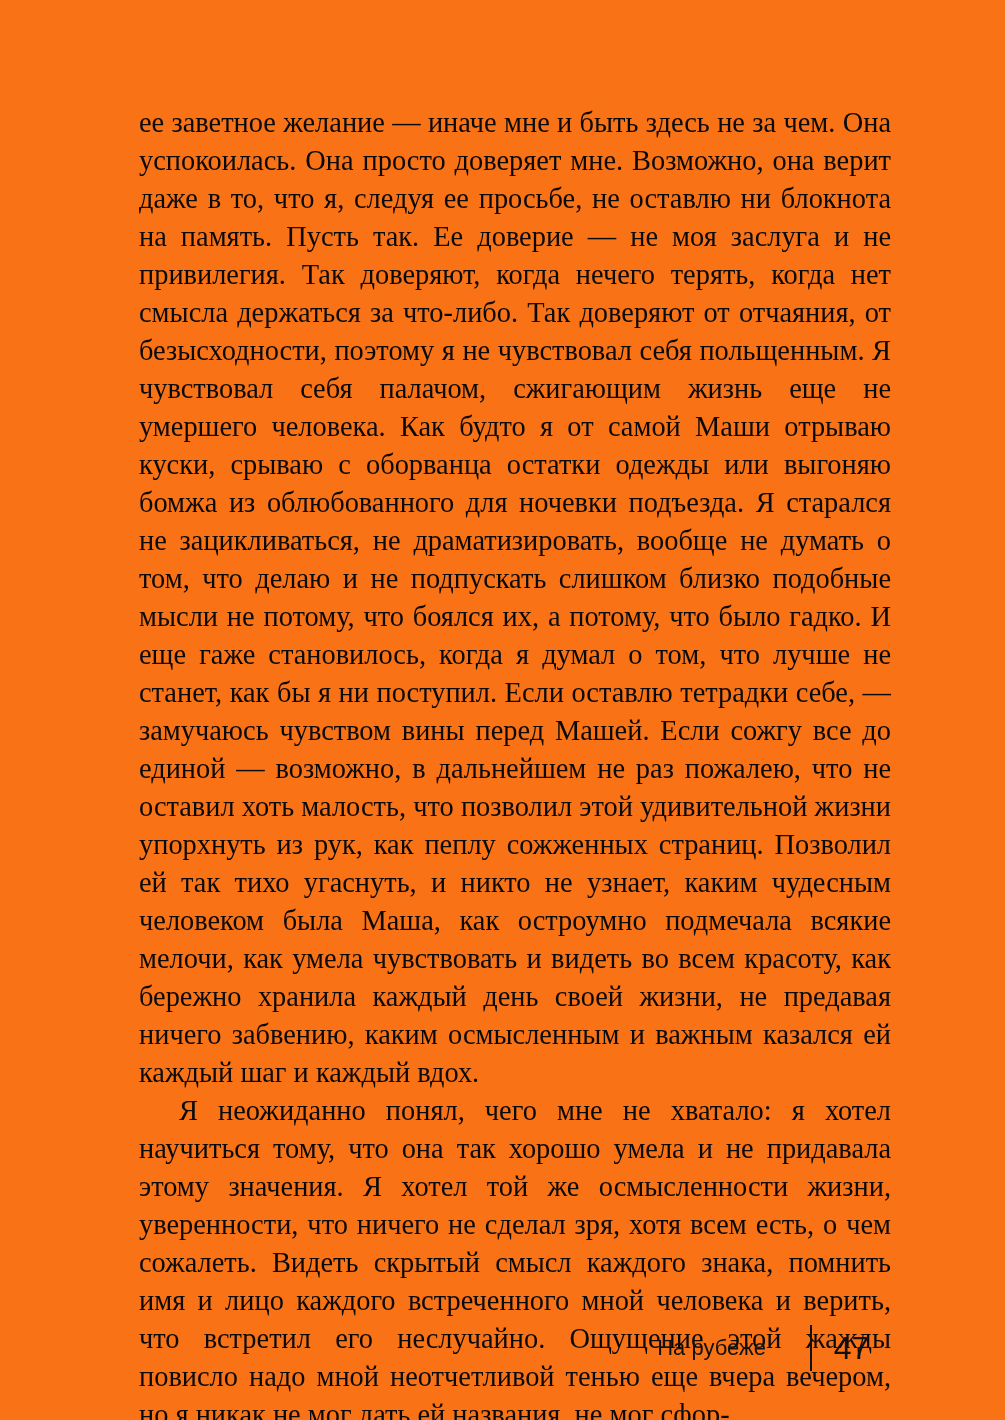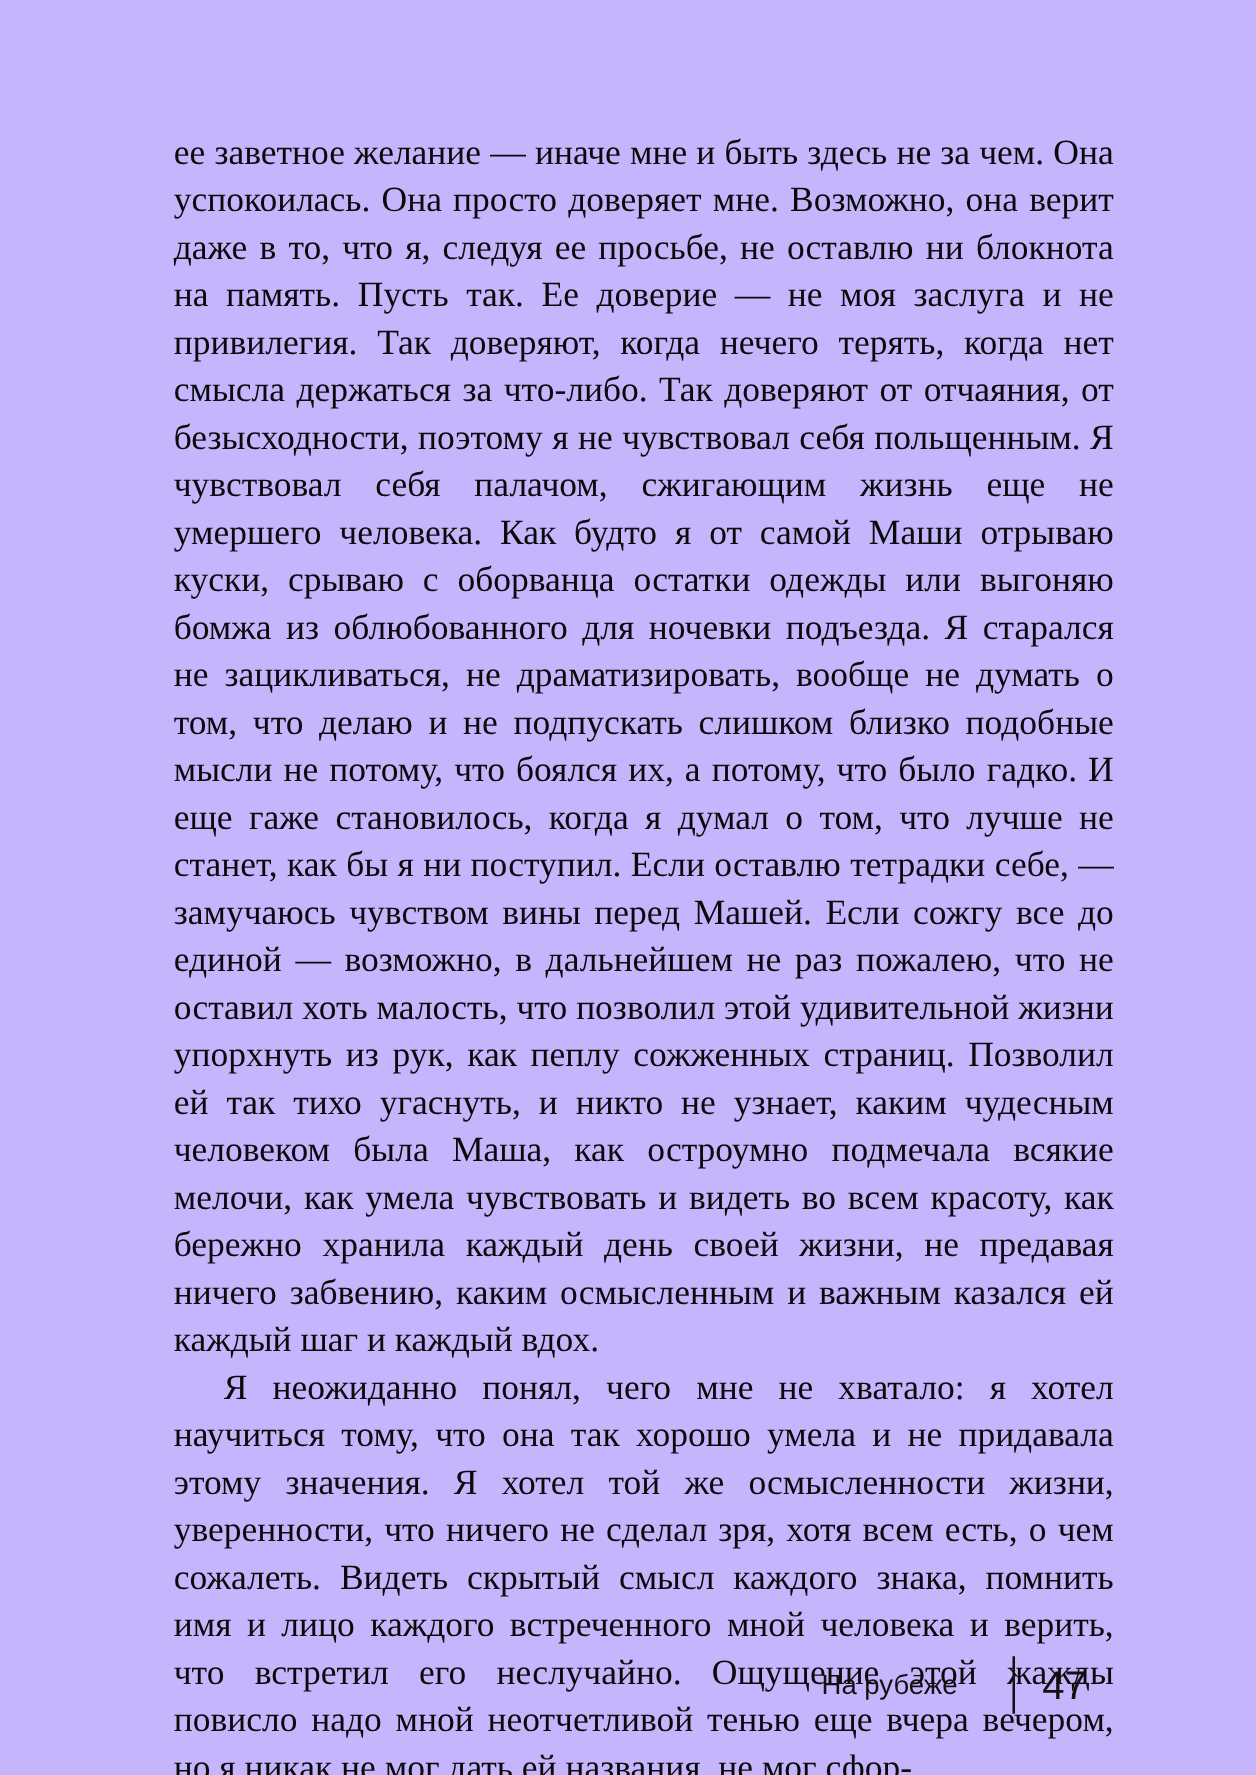--- a/index.html
+++ b/index.html
@@ -14,21 +14,21 @@
     position: relative;
     overflow: hidden;
     font-family: "Liberation Serif", "DejaVu Serif", serif;
     color: #0a0a0a;
     -webkit-font-smoothing: antialiased;
   }
 
   #page {
     position: absolute;
     inset: 0;
-    background: #c4b5fd;
+    background: #f97316;
     padding-left: 22px;
   }
 
   
   #text-column {
     position: absolute;
     left: 139px;
     top: 104px;
     width: 752px;
   }

